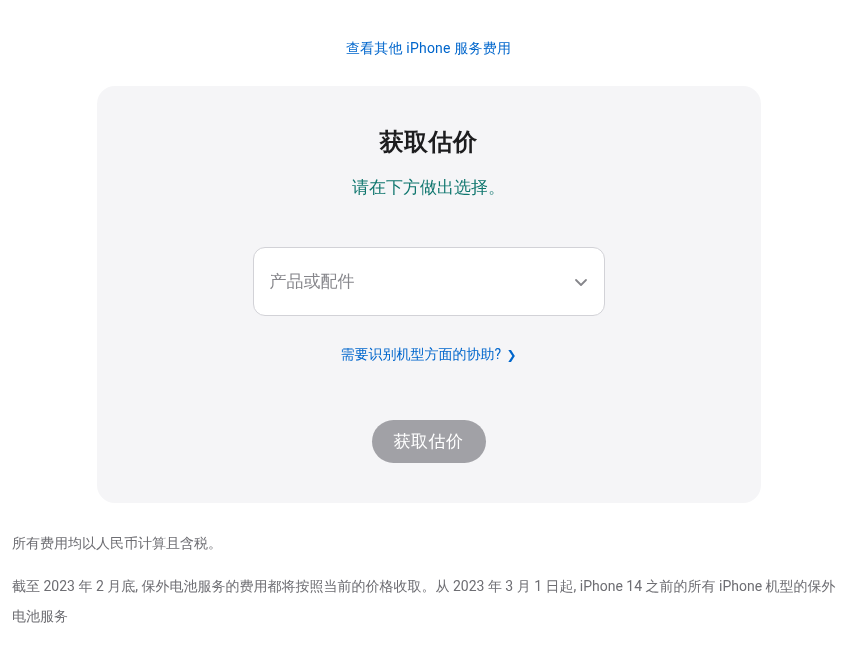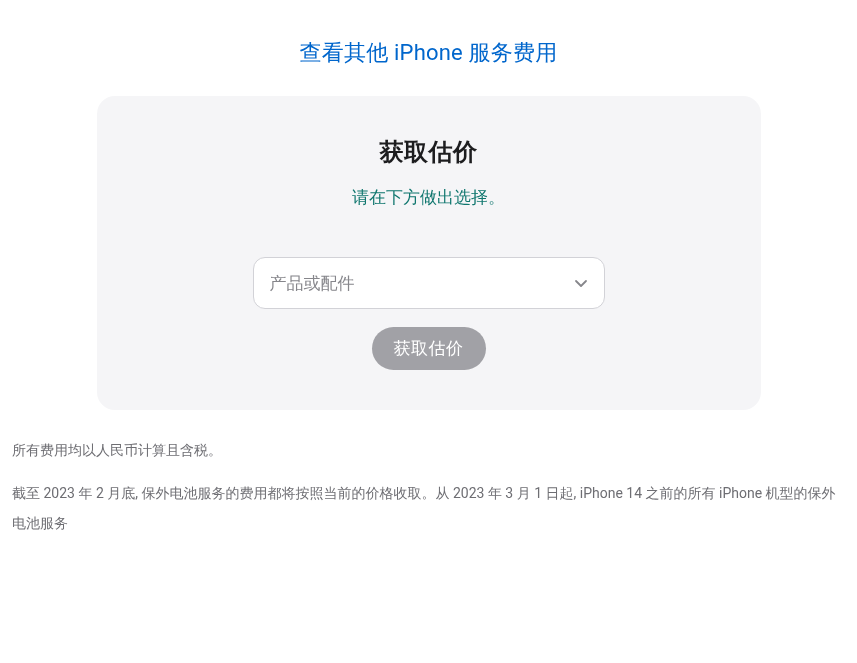--- a/index.html
+++ b/index.html
@@ -12,21 +12,21 @@
       overflow: hidden;
     }
     .top-link {
       text-align: center;
       padding-top: 38px;
       padding-bottom: 28px;
     }
     .top-link a {
       color: #0066cc;
       text-decoration: none;
-      font-size: 22px;
+      font-size: 14px;
       letter-spacing: 0.2px;
     }
     .card {
       width: 664px;
       margin: 0 auto;
       background: #f5f5f7;
       border-radius: 18px;
       padding: 40px 40px 40px;
       text-align: center;
     }
@@ -43,21 +43,21 @@
       margin-bottom: 48px;
     }
     .select-wrap {
       position: relative;
       width: 352px;
       margin: 0 auto 28px;
     }
     .select-wrap:last-of-type { margin-bottom: 18px; }
     .select-box {
       width: 100%;
-      height: 52px;
+      height: 69px;
       border: 1px solid #d2d2d7;
       border-radius: 12px;
       background: #ffffff;
       padding: 0 40px 0 16px;
       font-size: 17px;
       color: #86868b;
       text-align: left;
       display: flex;
       align-items: center;
       cursor: pointer;
@@ -118,20 +118,26 @@
   <div class="select-wrap">
     <div class="select-box" role="button">产品或配件</div>
     <span class="select-chevron">
       <svg viewBox="0 0 16 16" fill="none" stroke="currentColor" stroke-width="1.8" stroke-linecap="round" stroke-linejoin="round">
           <polyline points="3,6 8,11 13,6"></polyline>
         </svg>
     </span>
   </div>
 
 
+  <div class="help-link">
+    <a href="#">
+      <span>需要识别机型方面的协助?</span>
+      <span class="chevron-right">❯</span>
+    </a>
+  </div>
 
   <button class="submit-btn">获取估价</button>
 </div>
 
 <div class="notes">
   <p>所有费用均以人民币计算且含税。</p>
   <p>
     <span>截至 2023 年 2 月底, 保外电池服务的费用都将按照当前的价格收取。从 2023 年 3 月 1 日起, iPhone 14 之前的所有 iPhone 机型的保外电池服务</span>
   </p>
 </div>

